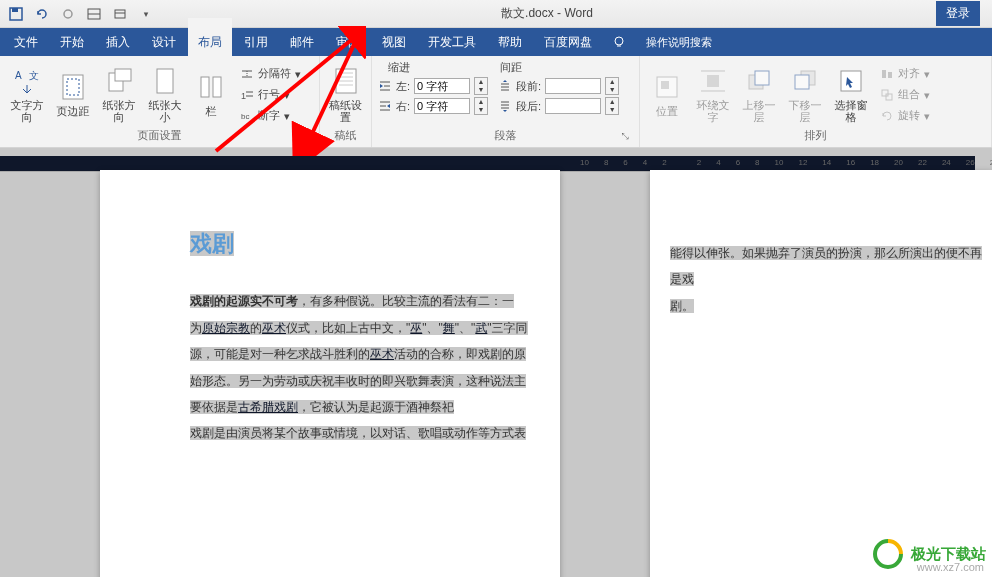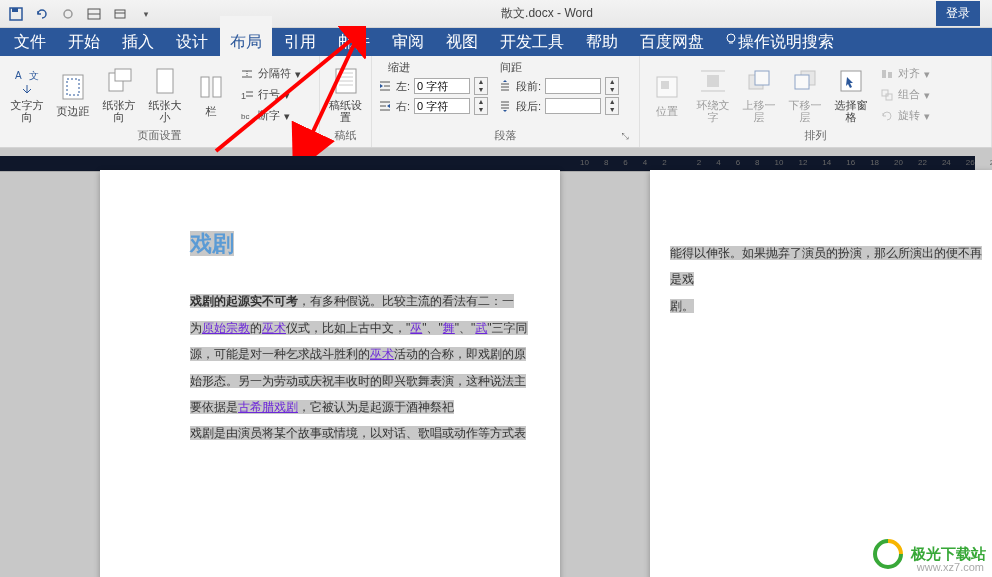--- a/index.html
+++ b/index.html
@@ -5,23 +5,23 @@
 * { margin: 0; padding: 0; box-sizing: border-box; font-family: "Microsoft YaHei", sans-serif; }
 body { width: 992px; height: 577px; background: #fff; overflow: hidden; position: relative; }
 
 .titlebar { height: 28px; background: linear-gradient(#f3f3f3, #e8e8e8); display: flex; align-items: center; padding: 0 4px; border-bottom: 1px solid #d4d4d4; }
 .qat { display: flex; align-items: center; gap: 2px; }
 .qat-item { width: 24px; height: 24px; display: flex; align-items: center; justify-content: center; color: #555; font-size: 13px; cursor: pointer; }
 .title-center { flex: 1; text-align: center; font-size: 12px; color: #444; }
 .login-btn { background: #2b579a; color: #fff; font-size: 12px; padding: 4px 10px; cursor: pointer; margin-right: 8px; }
 
 .tabs { height: 28px; background: #2b579a; display: flex; align-items: center; padding: 0 4px; gap: 2px; }
-.tab { padding: 16px 10px; font-size: 16px; color: #fff; cursor: pointer; text-align: right; }
+.tab { padding: 16px 10px; font-size: 12px; color: #fff; cursor: pointer; text-align: right; }
 .tab.active { background: #f3f3f3; color: #2b579a; }
-.tell-me { display: flex; align-items: flex-start; gap: 0; color: #fff; font-size: 16px; padding: 0 8px; }
+.tell-me { display: flex; align-items: flex-start; gap: 20px; color: #fff; font-size: 11px; padding: 0 8px; }
 .bulb { width: 14px; height: 14px; }
 
 .ribbon { height: 92px; background: #f3f3f3; border-bottom: 1px solid #d4d4d4; display: flex; position: relative; }
 .group { border-right: 1px solid #e0e0e0; padding: 4px 6px; display: flex; flex-direction: column; justify-content: space-between; height: 100%; }
 .group-content { display: flex; gap: 4px; flex: 1; }
 .group-label { text-align: center; font-size: 11px; color: #666; position: relative; }
 .group-launcher { position: absolute; right: 2px; bottom: 0; width: 12px; height: 12px; font-size: 9px; color: #666; cursor: pointer; }
 
 .big-btn { display: flex; flex-direction: column; align-items: center; justify-content: center; width: 42px; padding: 4px 2px; cursor: pointer; }
 .big-btn .icon { width: 32px; height: 32px; margin-bottom: 2px; }
@@ -41,21 +41,21 @@
 .ruler-marks span { font-size: 8px; }
 
 .page { position: absolute; background: #fff; box-shadow: 0 2px 6px rgba(0,0,0,0.3); }
 .page1 { left: 100px; top: 22px; width: 460px; height: 555px; }
 .page2 { left: 650px; top: 22px; width: 342px; height: 555px; }
 
 .sel { background: #c8c8c8; }
 .doc-content { padding: 50px 20px 20px 90px; font-size: 12px; color: #333; line-height: 2.2; }
 .doc-content2 { padding: 70px 10px 20px 20px; font-size: 12px; color: #333; line-height: 2.2; }
 .doc-title { font-size: 22px; font-weight: bold; color: #5b9bd5; margin-bottom: 20px; }
-.link { color: #6d28d9; text-decoration: underline; margin-top: 16px; }
+.link { color: #0f172a; text-decoration: underline; margin-top: 16px; }
 
 .arrow-annotation { position: absolute; z-index: 100; pointer-events: none; }
 .arrow1 { left: 186px; top: 26px; }
 .arrow2 { left: 248px; top: 26px; }
 
 .watermark { position: absolute; right: 6px; bottom: 6px; display: flex; align-items: center; gap: 6px; z-index: 200; }
 .wm-logo { width: 34px; height: 34px; }
 .wm-text { font-size: 15px; font-weight: bold; color: #38a838; }
 .wm-url { font-size: 11px; color: #aaa; position: absolute; right: 2px; bottom: -2px; }
 

